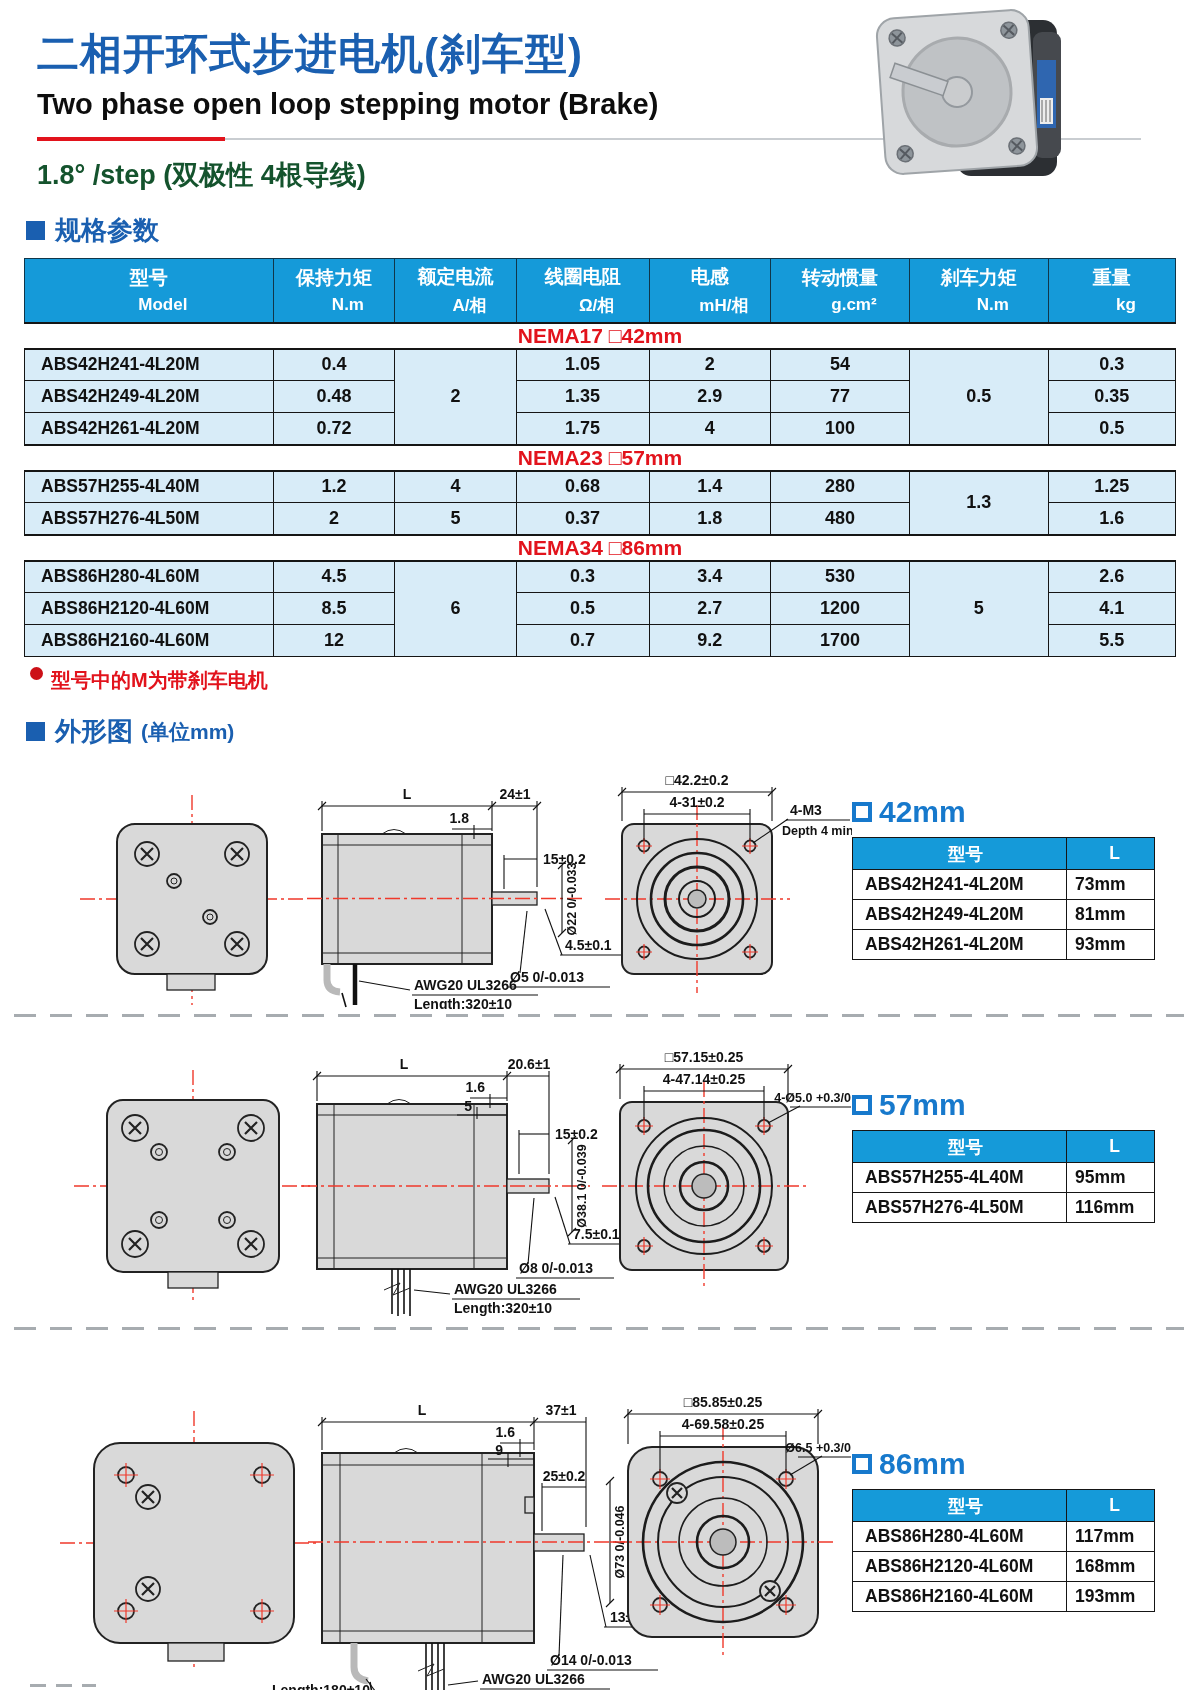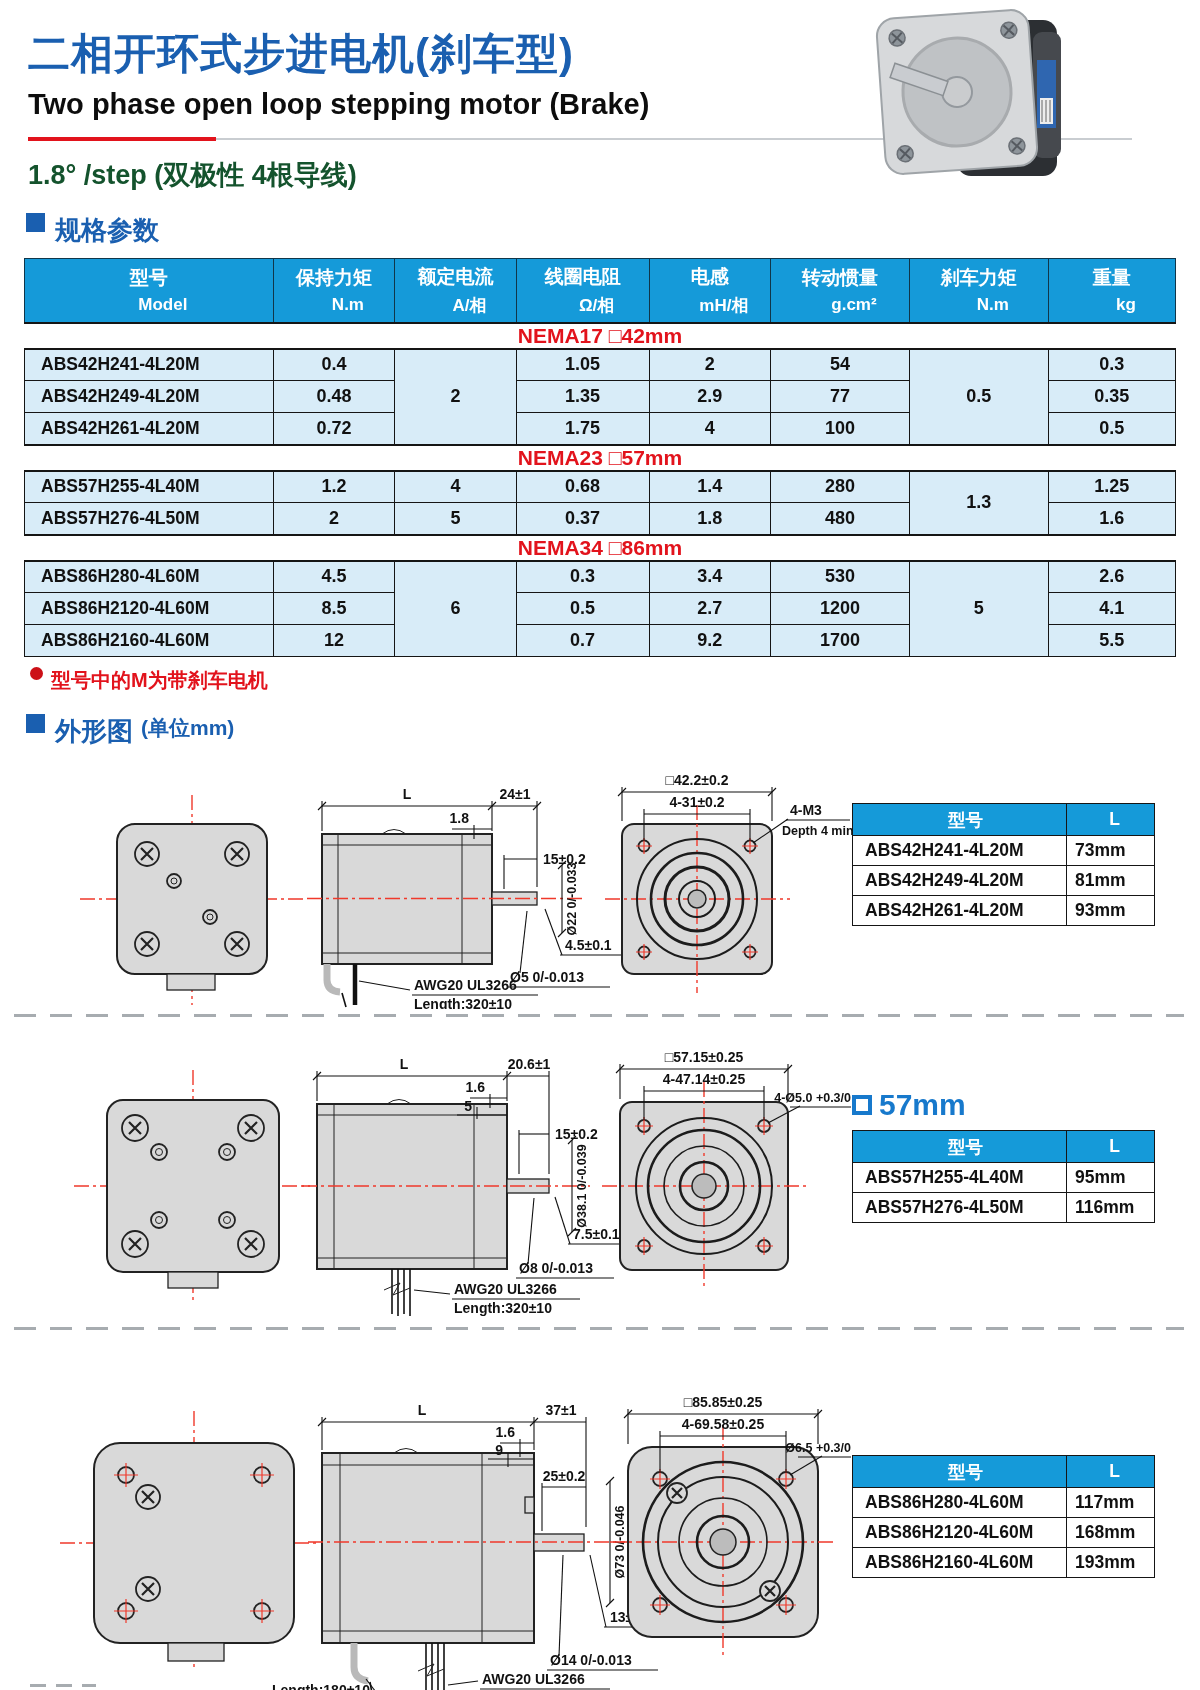--- a/index.html
+++ b/index.html
@@ -1,30 +1,30 @@
 <!DOCTYPE html>
 <html><head>
 <meta charset="utf-8">
 <style>
   * { box-sizing: border-box; margin: 0; padding: 0; }
   body {
     width: 1200px; height: 1690px; position: relative; overflow: hidden;
     background: #ffffff; font-family: "Liberation Sans", sans-serif; color: #111;
   }
   
-  .header { position: relative; padding: 26px 0 0 28px; }
+  .header { position: relative; padding: 26px 0 0 37px; }
   .title-cn { color: #1a5fb0; font-size: 42px; font-weight: bold; letter-spacing: 1px; }
   .title-en { color: #0d0d0d; font-size: 29px; font-weight: bold; margin-top: 6px; }
   .divider { position: relative; width: 1104px; height: 4px; margin: 16px 0 0 0; }
   .divider .red  { position: absolute; left: 0; top: 0; width: 188px; height: 4px; background: #e2131c; }
   .divider .gray { position: absolute; left: 188px; top: 1px; width: 916px; height: 2px; background: #c9cdd1; }
   .step-note { color: #14532d; font-size: 27px; font-weight: bold; margin-top: 16px; }
   .photo-wrap { position: absolute; left: 865px; top: 4px; width: 208px; height: 205px; }
   
-  .sec-head { display: flex; align-items: flex-start; margin: 20px 0 10px 26px; }
+  .sec-head { display: flex; align-items: center; margin: 20px 0 10px 26px; }
   .sec-sq { width: 19px; height: 19px; background: #1a5fb0; margin-right: 10px; flex: 0 0 auto; }
   .sec-txt { color: #1a5fb0; font-size: 26px; font-weight: bold; }
   .sec-unit { color: #1a5fb0; font-size: 21px; font-weight: bold; margin-left: 8px; }
   
   table.spec { border-collapse: collapse; width: 1152px; margin-left: 24px; table-layout: fixed; }
   .spec th {
     background: #159ad9; color: #fff; border: 1.5px solid #10364a;
     height: 64px; vertical-align: middle; text-align: center; padding: 2px 0;
   }
   .spec th .h1 { font-size: 19px; font-weight: bold; }
@@ -352,20 +352,24 @@
     <line class="dln" x1="622" y1="82" x2="622" y2="50"></line>
       <line class="dln" x1="728" y1="82" x2="728" y2="50"></line>
     <line class="dln" x1="622" y1="55" x2="728" y2="55"></line>
     <text class="dtxt" x="675" y="48" text-anchor="middle">4-31±0.2</text>
     <line class="dln" x1="731" y1="84" x2="766" y2="60"></line>
     <text class="dtxt" x="768" y="56" text-anchor="start">4-M3</text>
     <line class="dln" x1="764" y1="61" x2="828" y2="61"></line>
     <text class="dtxts" x="760" y="76" text-anchor="start">Depth 4 min</text>
   </svg>
   <div class="panel p1">
+    <div class="ptitle">
+      <span class="psq"></span>
+      <span>42mm</span>
+    </div>
     <table class="mini">
       <tbody>
           <tr>
         <th class="cm">型号</th>
         <th class="cv">L</th>
       </tr>
       <tr>
             <td class="cm">ABS42H241-4L20M</td>
             <td class="cv">73mm</td>
           </tr>
@@ -620,20 +624,24 @@
     <text class="dtxt" x="701" y="72" text-anchor="middle">□85.85±0.25</text>
     <line class="dln" x1="638" y1="138" x2="638" y2="96"></line>
       <line class="dln" x1="764" y1="138" x2="764" y2="96"></line>
     <line class="dln" x1="638" y1="101" x2="764" y2="101"></line>
     <text class="dtxt" x="701" y="94" text-anchor="middle">4-69.58±0.25</text>
     <line class="dln" x1="768" y1="140" x2="800" y2="121"></line>
     <text class="dtxts" x="829" y="117" text-anchor="end">Ø6.5 +0.3/0</text>
     <line class="dln" x1="776" y1="122" x2="829" y2="122"></line>
   </svg>
   <div class="panel p3">
+    <div class="ptitle">
+      <span class="psq"></span>
+      <span>86mm</span>
+    </div>
     <table class="mini">
       <tbody>
           <tr>
         <th class="cm">型号</th>
         <th class="cv">L</th>
       </tr>
       <tr>
             <td class="cm">ABS86H280-4L60M</td>
             <td class="cv">117mm</td>
           </tr>

